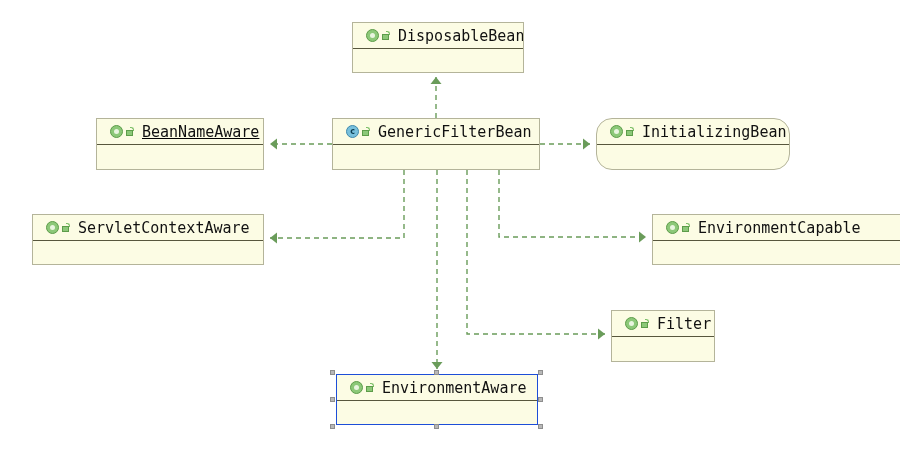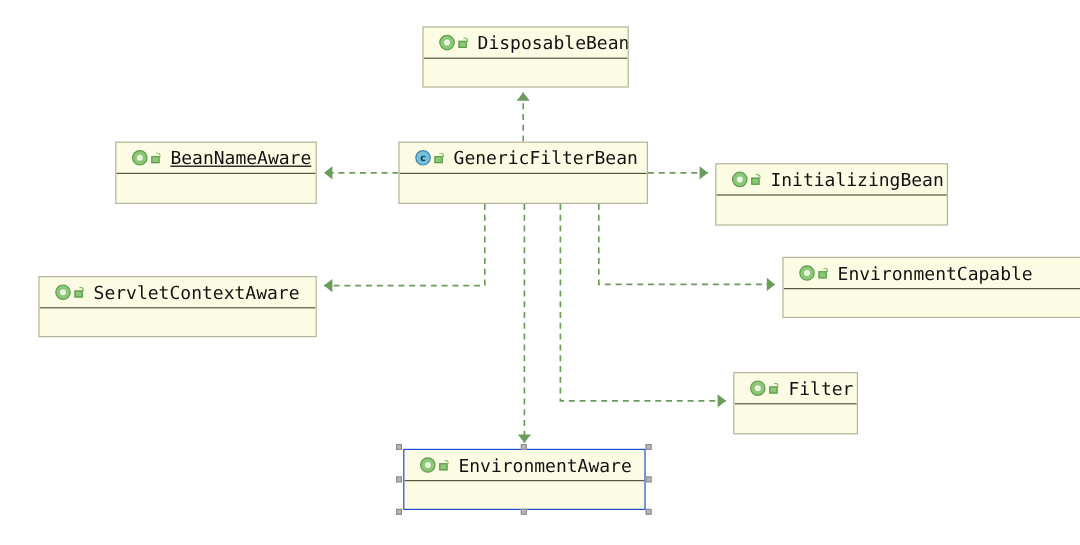--- a/index.html
+++ b/index.html
@@ -160,31 +160,31 @@
       <div class="node" style="left: 332px; top: 118px; width: 208px; height: 52px;">
         <div class="hdr">
           <span class="icons">
             <span class="tico cls">c</span>
             <span class="lock"></span>
           </span>
           <span class="nm">GenericFilterBean</span>
         </div>
         <div class="body"></div>
       </div>
-      <div class="node" style="left: 596px; top: 136px; width: 194px; height: 52px;">
+      <div class="node" style="left: 596px; top: 118px; width: 194px; height: 52px; border-radius: 16px;">
         <div class="hdr">
           <span class="icons">
             <span class="tico iface"></span>
             <span class="lock"></span>
           </span>
           <span class="nm">InitializingBean</span>
         </div>
         <div class="body"></div>
       </div>
-      <div class="node" style="left: 32px; top: 214px; width: 232px; height: 51px; margin-top: 16px;">
+      <div class="node" style="left: 32px; top: 214px; width: 232px; height: 51px;">
         <div class="hdr">
           <span class="icons">
             <span class="tico iface"></span>
             <span class="lock"></span>
           </span>
           <span class="nm">ServletContextAware</span>
         </div>
         <div class="body"></div>
       </div>
       <div class="node" style="left: 652px; top: 214px; width: 252px; height: 51px;">

